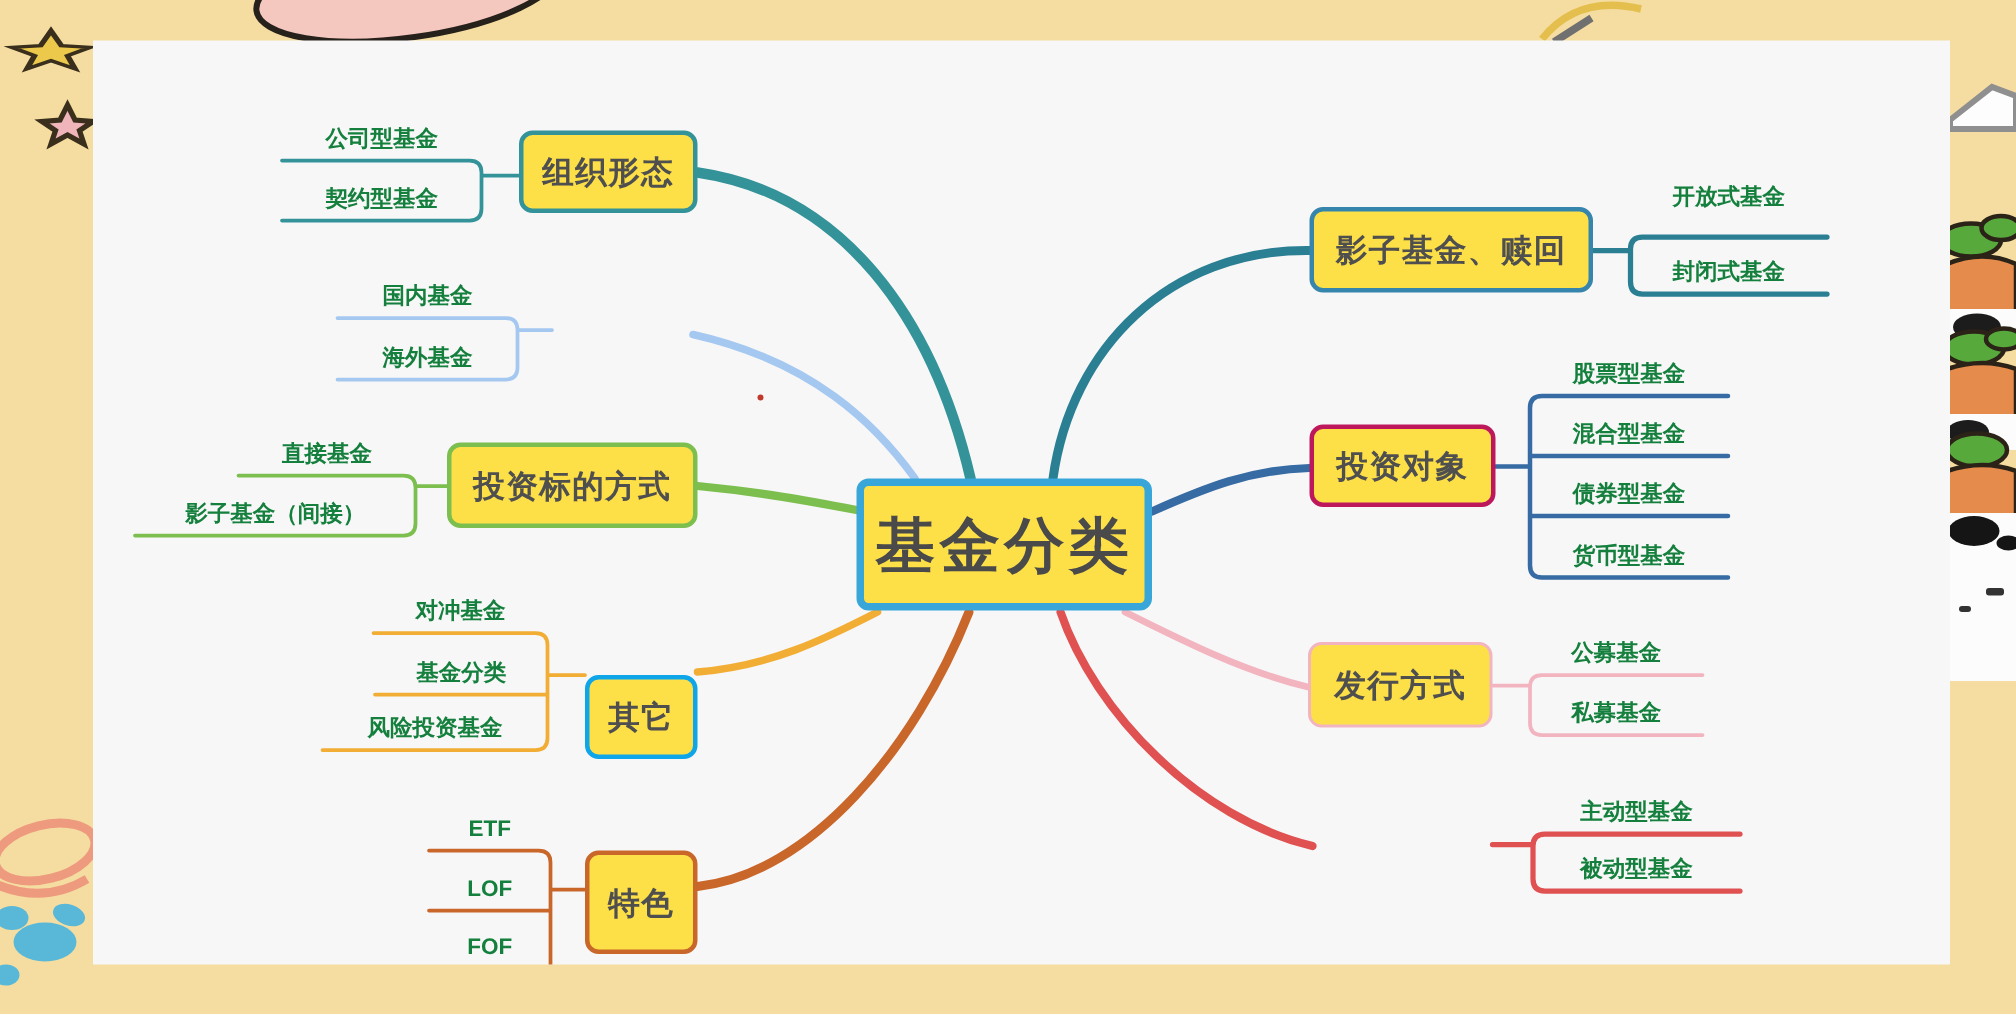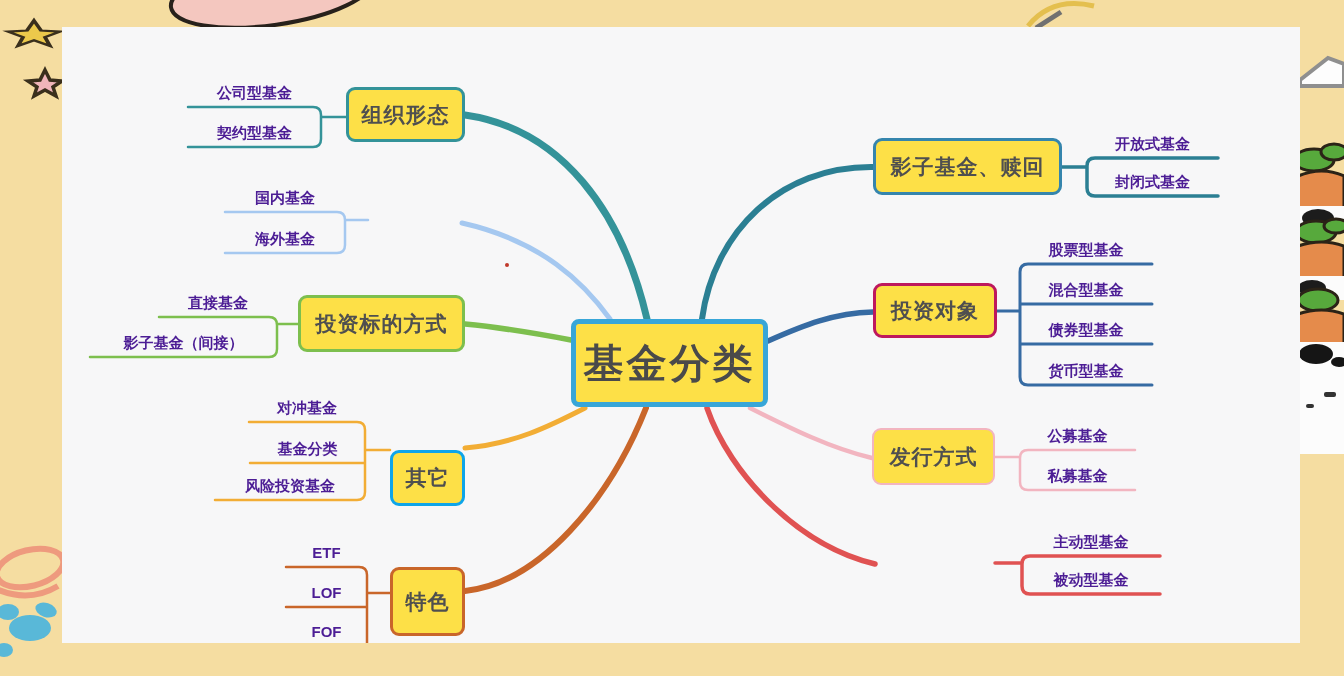--- a/index.html
+++ b/index.html
@@ -29,21 +29,21 @@
   .b1{border:2.5px solid #a5c8f0;}
   .b2{border:3px solid #7dbf4e;}
   .b3{border:3px solid #0ea5e9;margin-top:28px;}
   .b4{border:3px solid #c9662a;}
   .b5{border:3px solid #3585ad;}
   .b6{border:3px solid #be185d;}
   .b7{border:2.5px solid #f2b5c0;}
   .b8{border:3px solid #e05252;}
   .child{
     position:absolute;height:20px;line-height:20px;text-align:center;
-    font-size:15px;font-weight:700;color:#4c1d95;z-index:3;
+    font-size:15px;font-weight:700;color:#15803d;z-index:3;
   }
   .pointer-dot{
     position:absolute;left:443px;top:236px;width:4px;height:4px;
     border-radius:50%;background:#c0392b;z-index:4;
   }
 </style>
 </head>
 <body>
 
 <svg class="decor-layer" width="1344" height="676" viewBox="0 0 1344 676">
@@ -132,21 +132,21 @@
   <div class="child" style="left:163px;top:202px;width:120px">海外基金</div>
   <div class="child" style="left:97px;top:266px;width:118px">直接基金</div>
   <div class="child" style="left:28px;top:306px;width:187px">影子基金（间接）</div>
   <div class="child" style="left:187px;top:371px;width:116px">对冲基金</div>
   <div class="child" style="left:188px;top:412px;width:115px">基金分类</div>
   <div class="child" style="left:153px;top:449px;width:150px">风险投资基金</div>
   <div class="child" style="left:224px;top:516px;width:81px">ETF</div>
   <div class="child" style="left:224px;top:556px;width:81px">LOF</div>
   <div class="child" style="left:224px;top:595px;width:81px">FOF</div>
 
-  <div class="child" style="left:1025px;top:107px;width:131px">开放式基金</div>
+  <div class="child" style="left:1025px;top:95px;width:131px">开放式基金</div>
   <div class="child" style="left:1025px;top:145px;width:131px">封闭式基金</div>
   <div class="child" style="left:958px;top:213px;width:132px">股票型基金</div>
   <div class="child" style="left:958px;top:253px;width:132px">混合型基金</div>
   <div class="child" style="left:958px;top:293px;width:132px">债券型基金</div>
   <div class="child" style="left:958px;top:334px;width:132px">货币型基金</div>
   <div class="child" style="left:958px;top:399px;width:115px">公募基金</div>
   <div class="child" style="left:958px;top:439px;width:115px">私募基金</div>
   <div class="child" style="left:960px;top:505px;width:138px">主动型基金</div>
   <div class="child" style="left:960px;top:543px;width:138px">被动型基金</div>
 

